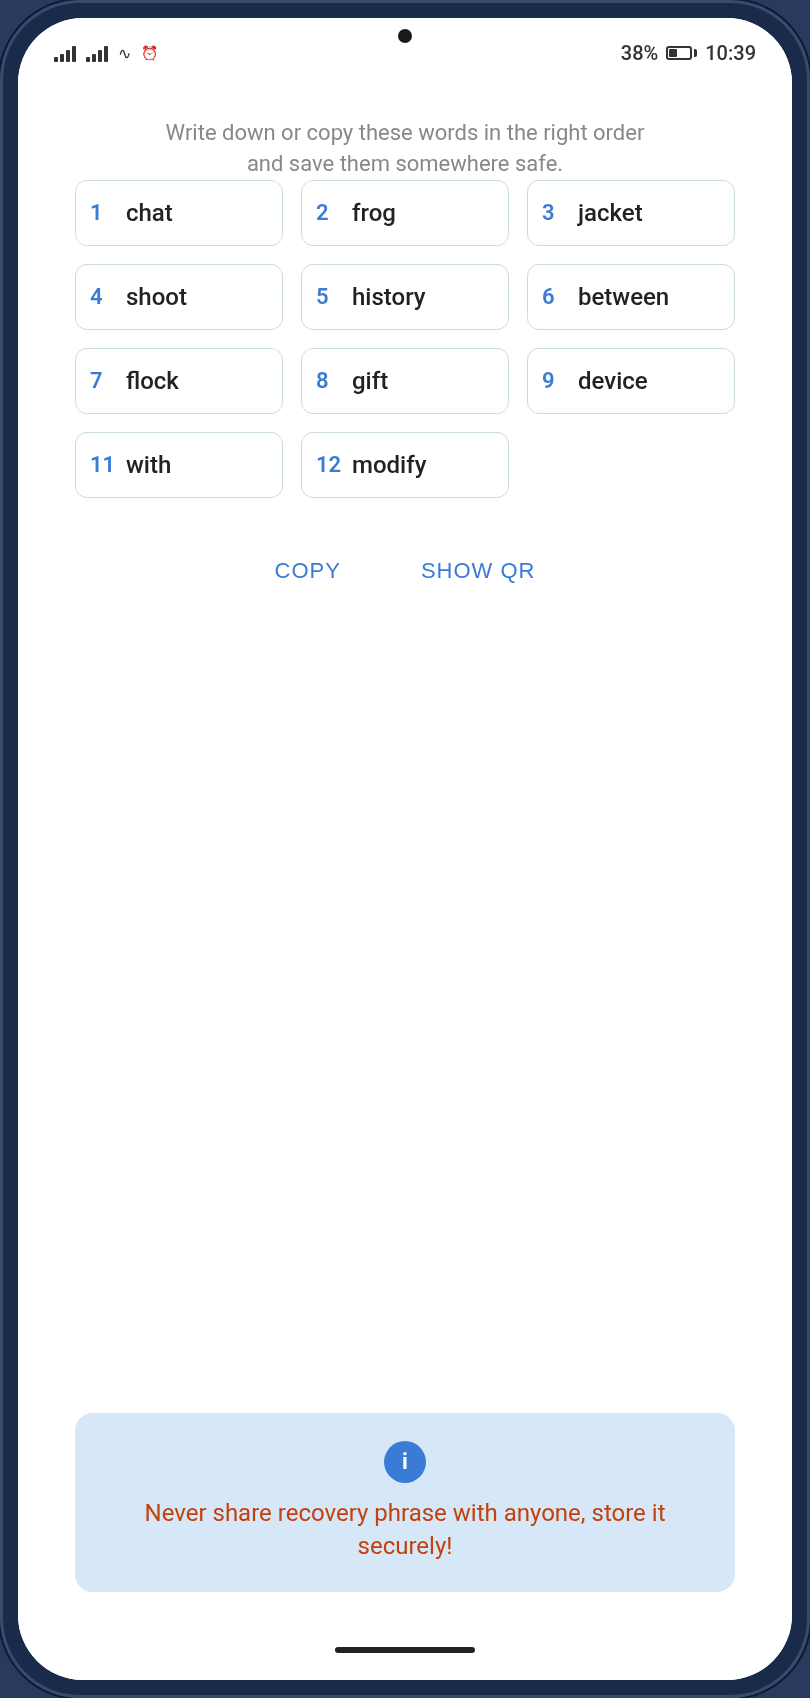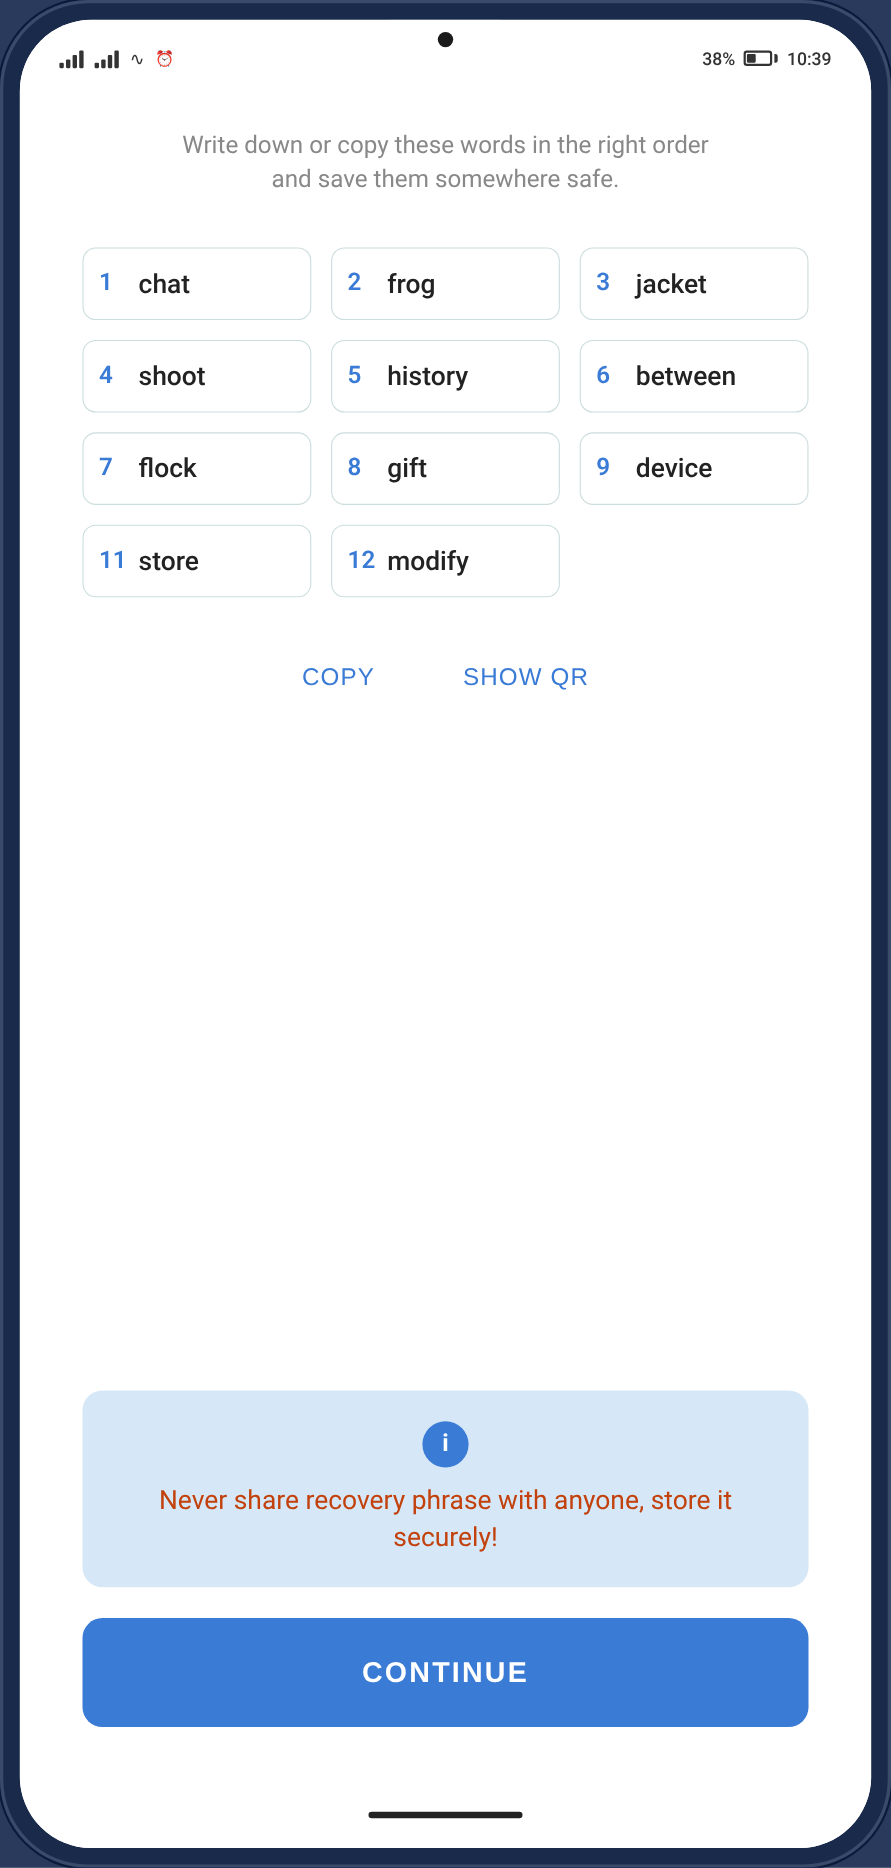--- a/index.html
+++ b/index.html
@@ -116,21 +116,21 @@
       width: 14px;
       height: 14px;
       background: #1a1a1a;
       border-radius: 50%;
     }
 
     .status-bar-right {
       display: flex;
       align-items: center;
       gap: 8px;
-      font-size: 16px;
+      font-size: 20px;
       color: #333;
       font-weight: 500;
     }
 
     .battery-icon {
       display: flex;
       align-items: center;
       gap: 2px;
     }
 
@@ -178,21 +178,20 @@
       text-align: center;
       margin-bottom: 20px;
       margin-top: 20px;
     }
 
     .page-subtitle {
       font-size: 22px;
       color: #888;
       text-align: center;
       line-height: 1.4;
-      margin-bottom: 45px;
       max-width: 500px;
     }
 
     .words-grid {
       display: grid;
       grid-template-columns: repeat(3, 1fr);
       gap: 18px;
       width: 100%;
       max-width: 660px;
       margin-bottom: 50px;
@@ -384,41 +383,40 @@
           <div class="word-chip">
             <span class="word-number">8</span>
             <span class="word-text">gift</span>
           </div>
           <div class="word-chip">
             <span class="word-number">9</span>
             <span class="word-text">device</span>
           </div>
           <div class="word-chip">
             <span class="word-number">11</span>
-            <span class="word-text">store</span>
+            <span class="word-text">with</span>
           </div>
           <div class="word-chip">
             <span class="word-number">12</span>
             <span class="word-text">modify</span>
           </div>
         </div>
 
       <div class="action-buttons">
         <button class="action-btn">COPY</button>
         <button class="action-btn">SHOW QR</button>
       </div>
 
       <div class="spacer"></div>
 
       <div class="info-box">
         <div class="info-icon">i</div>
         <p class="info-text">Never share recovery phrase with anyone, store it securely!</p>
       </div>
 
-      <button class="continue-btn">CONTINUE</button>
 
     </div>
 
     <div class="bottom-bar">
       <div class="home-indicator"></div>
     </div>
 
   </div>
 </div>
 

